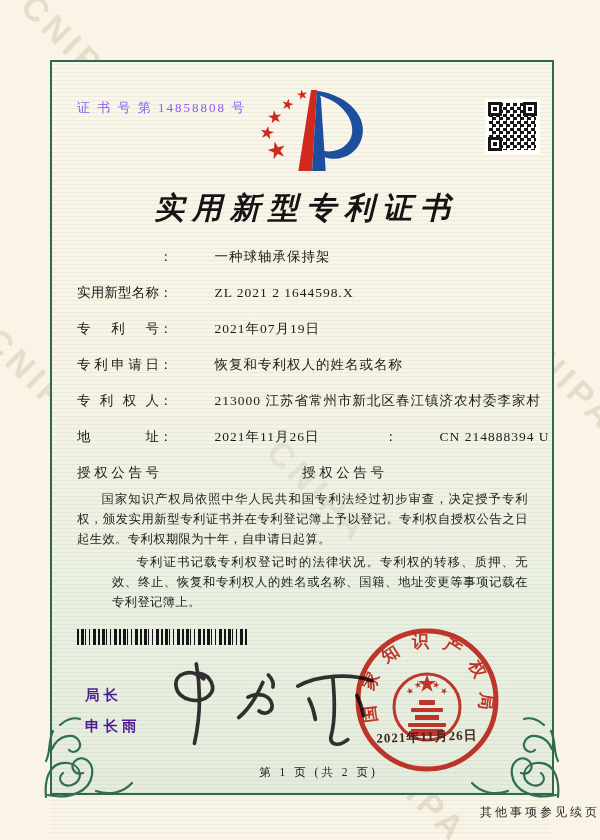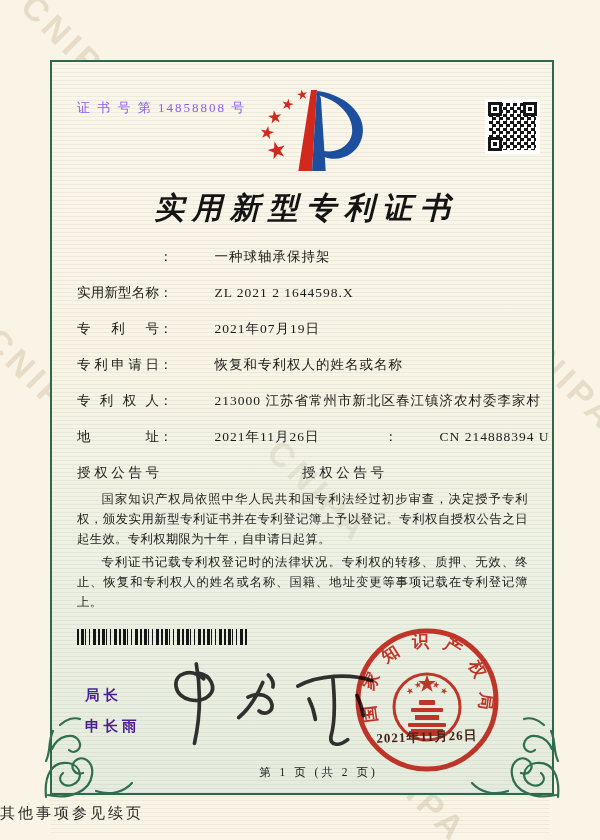--- a/index.html
+++ b/index.html
@@ -29,43 +29,43 @@
          font-size:30px;font-weight:700;letter-spacing:8px;text-indent:8px;color:#141414;z-index:3;font-style:italic;}
   .fields{position:absolute;left:25px;right:25px;top:186px;font-size:13.5px;z-index:3;}
   .frow{height:22px;margin-bottom:14px;position:relative;white-space:nowrap;}
   .flabel{display:inline-block;width:82px;text-align:justify;text-align-last:justify;vertical-align:top;margin-top:36px;}
   .fcolon{display:inline-block;margin-right:6px;}
   .fval{letter-spacing:1px;margin-left:36px;}
   .grant2{position:absolute;left:225px;top:0;}
   .paras{position:absolute;left:25px;right:24px;top:427px;font-size:12.3px;line-height:1.63;
          text-align:justify;letter-spacing:0.4px;z-index:3;}
   .paras p{margin:0;text-indent:2em;}
-  .paras p + p{margin-top:3px;}
+  .paras p + p{margin-top:3px;margin-left:35px;}
   .barcode{position:absolute;left:25px;top:567px;width:172px;height:16px;z-index:3;
     background-image:repeating-linear-gradient(90deg,
       #151515 0 2px, rgba(0,0,0,0) 2px 4px, #151515 4px 7px, rgba(0,0,0,0) 7px 8px,
       #151515 8px 9px, rgba(0,0,0,0) 9px 12px, #151515 12px 13px, rgba(0,0,0,0) 13px 16px,
       #151515 16px 19px, rgba(0,0,0,0) 19px 21px);}
   .director{position:absolute;left:33px;top:618px;z-index:3;
     font-family:"Liberation Sans","DejaVu Sans",sans-serif;font-weight:700;
     font-size:14.5px;letter-spacing:4px;color:#4c1d95;line-height:31px;}
   .signature{position:absolute;left:100px;top:592px;width:240px;height:115px;z-index:3;}
   .seal{position:absolute;left:299px;top:562px;width:152px;height:152px;z-index:4;
         mix-blend-mode:multiply;opacity:0.93;}
   .seal-date{position:absolute;left:299px;top:666px;width:152px;text-align:center;z-index:5;
         font-size:13px;font-weight:700;letter-spacing:1px;color:#43241a;transform:rotate(-2deg);}
   .page-info{position:absolute;left:0;right:0;top:703px;text-align:center;z-index:3;
         font-size:11.5px;letter-spacing:3px;color:#222;margin-left:33px;}
   .flourish{position:absolute;width:100px;height:100px;z-index:5;}
   .fl-left{left:-12px;top:643px;}
   .fl-right{right:-12px;top:643px;transform:scaleX(-1);}
   .bottom-waves{position:absolute;left:50px;right:50px;top:793px;height:40px;z-index:1;
     background-image:repeating-linear-gradient(0deg, rgba(120,150,130,0.09) 0 1px, rgba(0,0,0,0) 1px 4px);}
-  .note{position:absolute;left:0;right:0;top:804px;text-align:left;z-index:2;
-        font-size:15px;letter-spacing:3px;color:#2a2a2a;}
+  .note{position:absolute;left:0;right:0;top:804px;text-align:right;z-index:2;
+        font-size:12px;letter-spacing:3px;color:#2a2a2a;}
 </style>
 </head>
 <body>
 
 <div class="page">
 
   <span class="wm" style="left:8px;top:26px;">CNIPA</span>
   <span class="wm" style="left:404px;top:118px;">CNIPA</span>
   <span class="wm" style="left:-28px;top:360px;">CNIPA</span>
   <span class="wm" style="left:502px;top:360px;">CNIPA</span>

